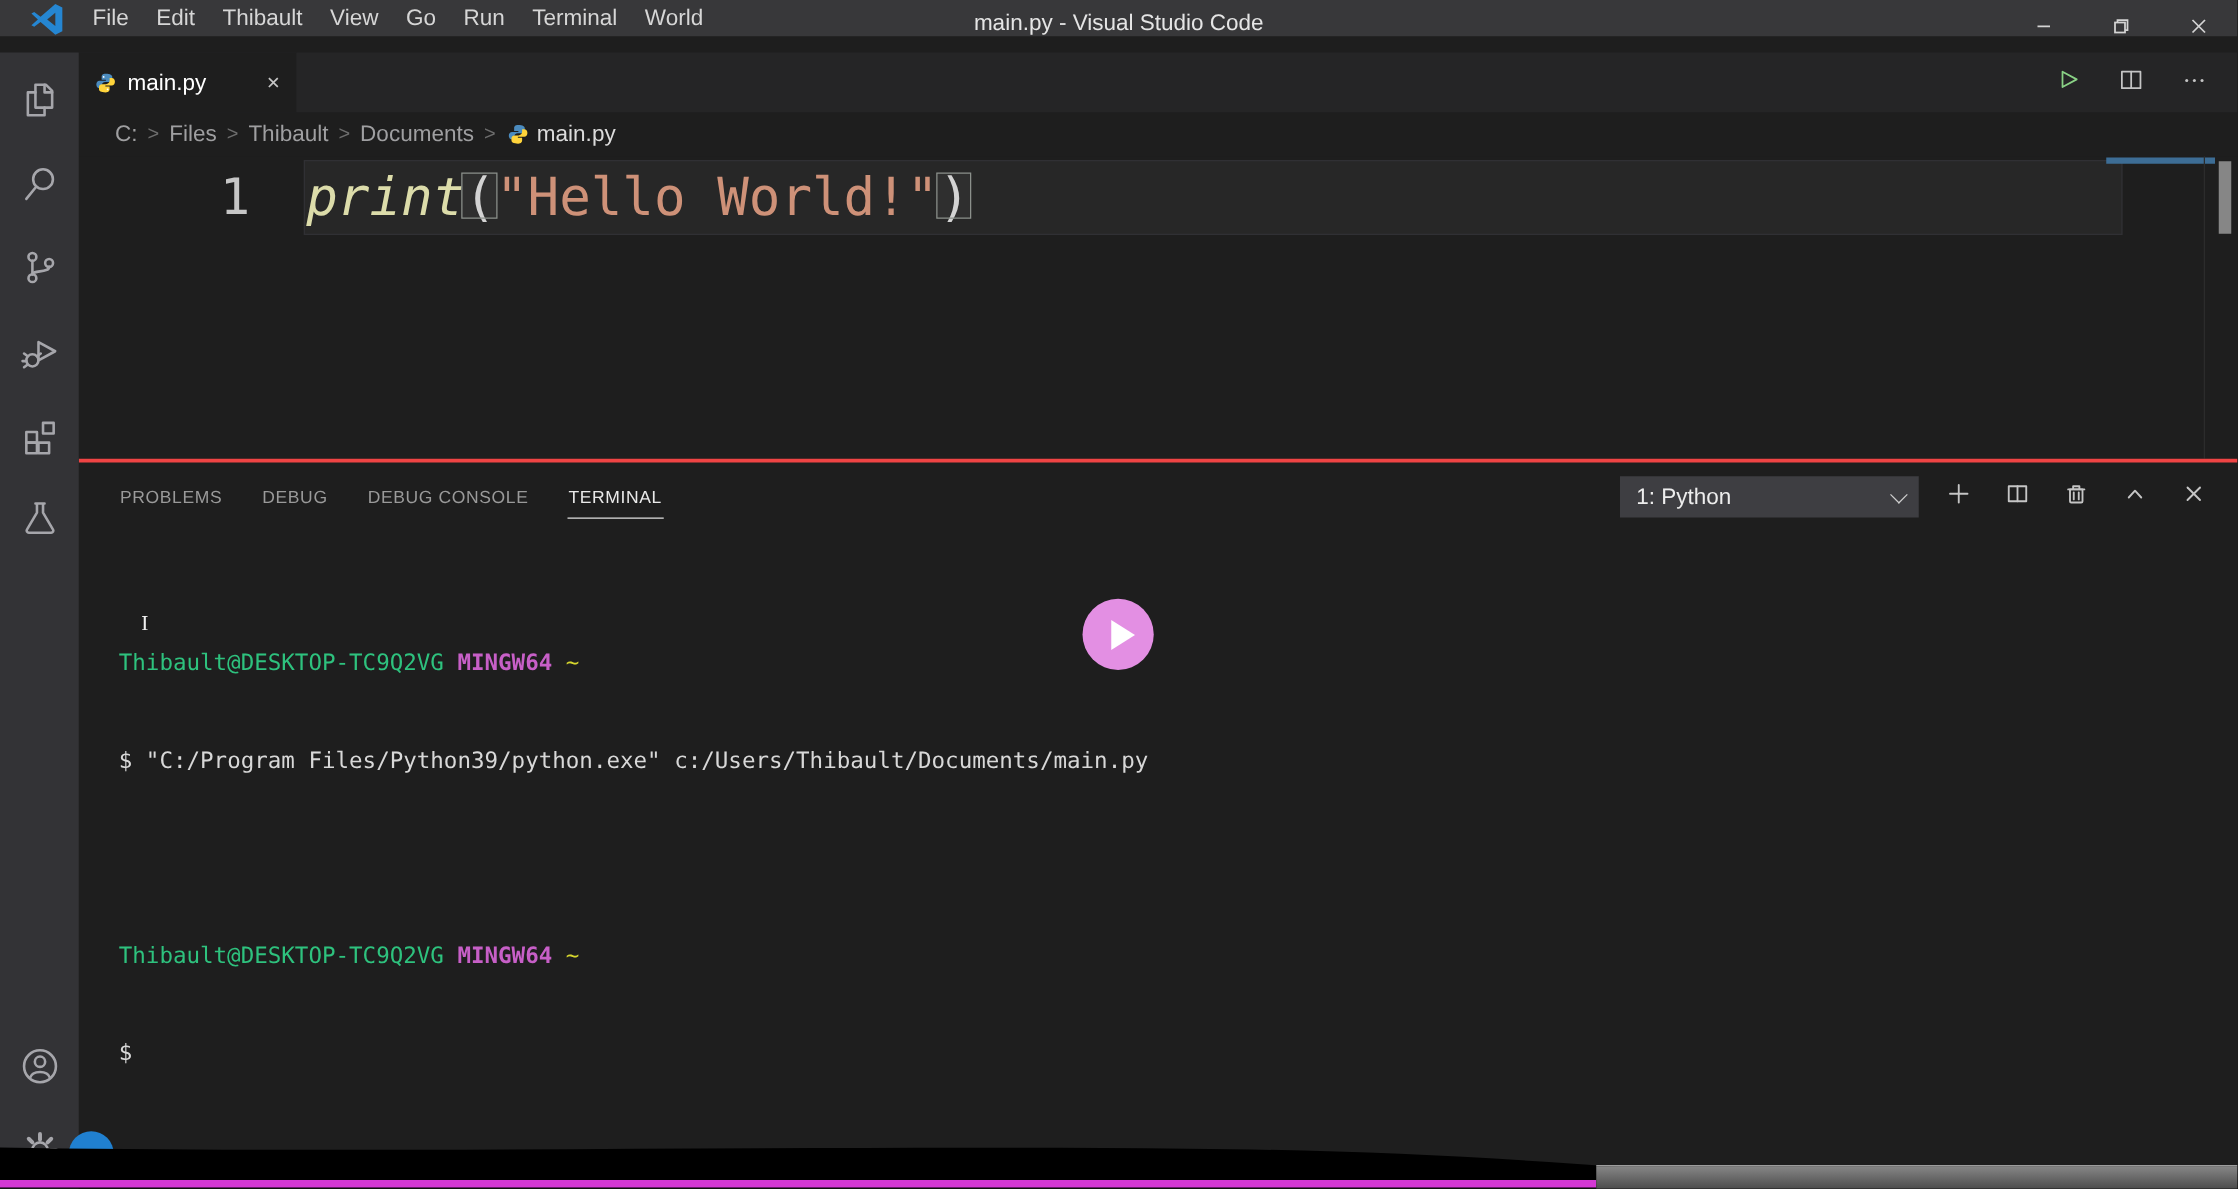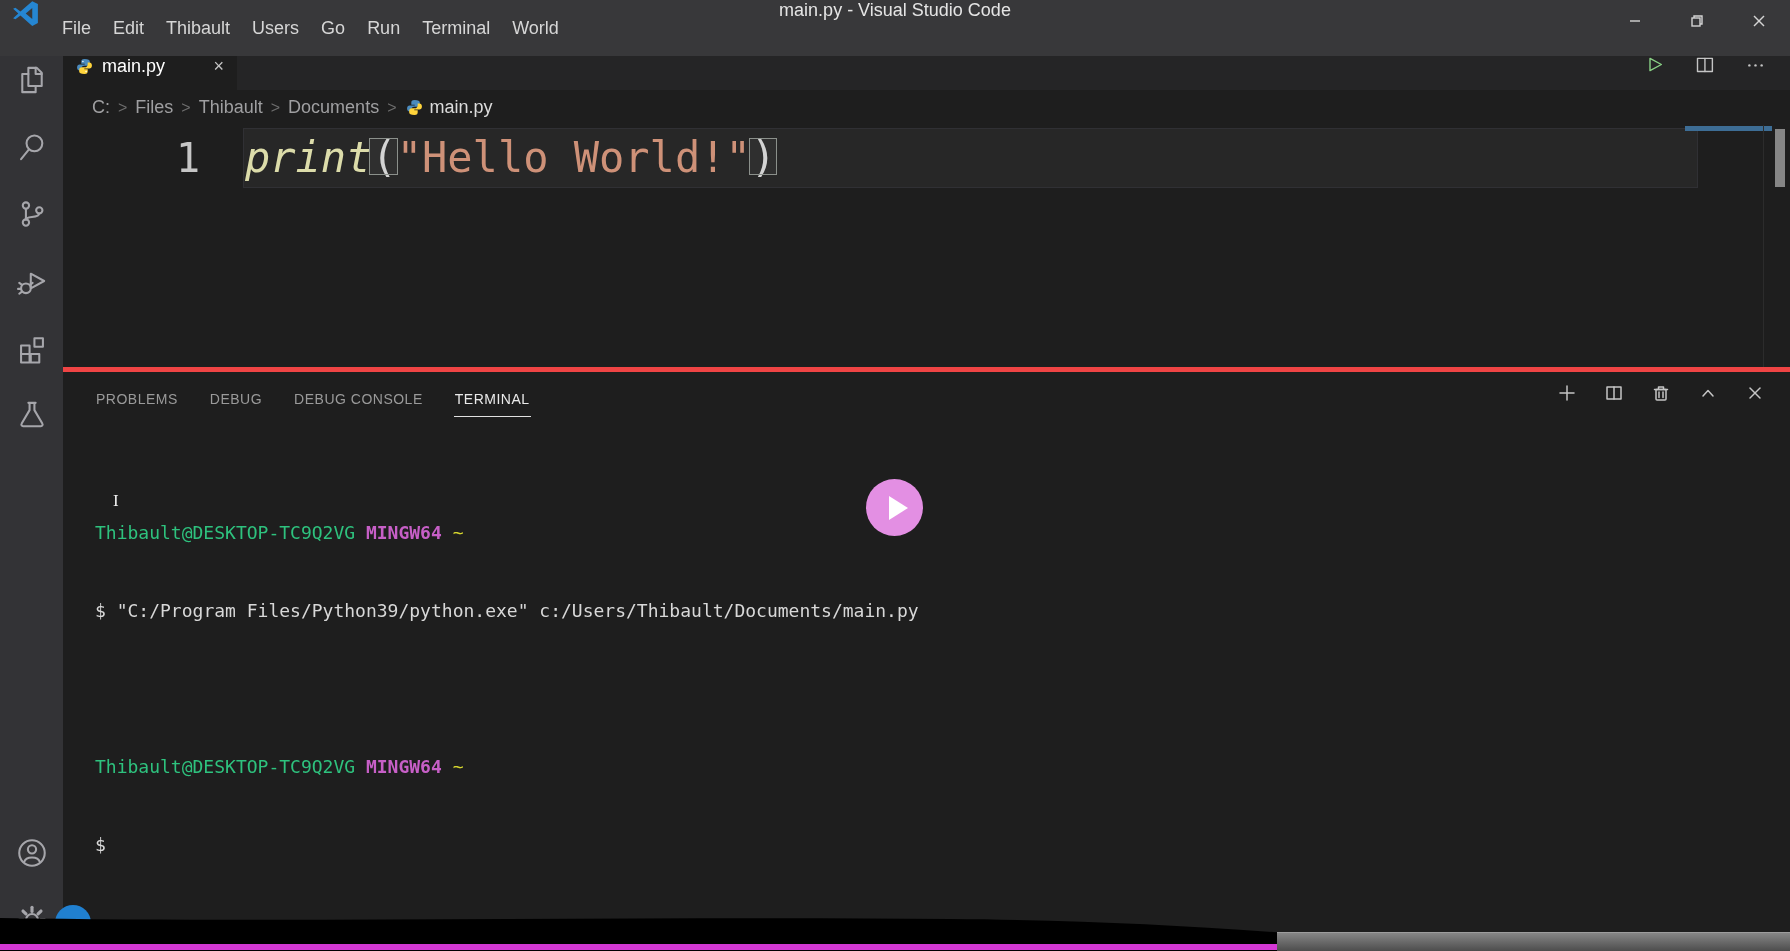--- a/index.html
+++ b/index.html
@@ -2,22 +2,22 @@
 <html style="--run-green: #89d185; --code-function: #dcdcaa; --code-string: #ce9178; --prompt-green: #2ec27e; --prompt-magenta: #c75fc7; --prompt-yellow: #d6d62e; --play-button-pink: #e38fe3; --progress-pink: #d438d4; --python-blue: #4b8bbe; --python-yellow: #ffd43b; --vscode-blue: #2586d2;"><head>
 <meta charset="utf-8">
 <style>
   * { box-sizing: border-box; margin: 0; padding: 0; }
   html,body { width:1790px; height:951px; overflow:hidden; }
   body {
     position:relative; background:#1e1e1e; color:#cccccc;
     font-family:"Liberation Sans", sans-serif;
   }
   
-  .titlebar { position:absolute; left:0; top:0; width:1790px; height:56px;
-    background:#38383a; display:flex; align-items:flex-start; z-index:5; }
+  .titlebar { position:absolute; left:0; top:0; width:1790px; height:29px;
+    background:#38383a; display:flex; align-items:flex-end; z-index:5;padding-left:12px; }
   .vscode-logo { width:27px; height:27px; margin-left:12px; flex:0 0 auto; }
   .menubar { display:flex; margin-left:12px; height:100%; align-items:center; }
   .menu-item { padding:0 11px; font-size:18px; color:#d6d6d6; height:100%;
     display:flex; align-items:center; cursor:default; }
   .window-title { position:absolute; left:50%; transform:translateX(-50%);
     font-size:18px; color:#e5e5e5; white-space:nowrap; }
   .win-controls { position:absolute; right:0; top:0; height:42px; display:flex; }
   .win-btn { width:62px; height:42px; display:flex; align-items:center; justify-content:center; }
   .win-btn svg { width:16px; height:16px; stroke:#d4d4d4; stroke-width:1.4; fill:none; }
 
@@ -69,21 +69,21 @@
   .tok-paren::after { content:""; position:absolute; left:-2px; right:-1px; top:5px; bottom:7px;
     border:1.5px solid #8b908b; background:rgba(200,200,200,0.05); }
   .minimap-line { position:absolute; left:1622px; top:1px; width:87px; height:5px;
     background:#3d6d95; }
   .editor-sep { position:absolute; left:1700px; top:0; bottom:0; width:1px; background:#2c2c2c; }
   .scroll-thumb { position:absolute; left:1712px; top:4px; width:10px; height:58px;
     background:rgba(190,190,190,0.65); }
 
   
   .panel { position:absolute; left:63px; top:367px; right:0; bottom:0;
-    background:#1e1e1e; border-top:5px solid #ef4444; }
+    background:#1e1e1e; border-top:3px solid #ef4444; }
   .panel-header { position:relative; height:56px; display:flex; align-items:center; padding-left:32px; }
   .panel-tab { margin-right:30px; font-size:14px; letter-spacing:.5px; color:#9a9a9a;
     padding:7px 1px 9px; cursor:pointer; }
   .panel-tab.active { color:#eaeaea; border-bottom:1.5px solid #e0e0e0; }
   .panel-controls { position:absolute; right:0; top:11px; display:flex; align-items:center;
     padding-right:25px; }
   .terminal-select { width:239px; height:33px; background:#3e3e42; display:flex; align-items:center;
     padding:0 13px; font-size:18px; color:#ededed; margin-right:22px; cursor:pointer; }
   .select-chevron { margin-left:auto; width:10px; height:10px; border-right:1.6px solid #cfcfcf;
     border-bottom:1.6px solid #cfcfcf; transform:rotate(45deg) translateY(-3px); }
@@ -122,21 +122,21 @@
 
 <div class="titlebar">
   <svg class="vscode-logo" viewBox="0 0 24 24">
     <polygon points="18,1 7.5,10.2 3,6.8 1,7.8 5.6,12 1,16.2 3,17.2 7.5,13.8 18,23 23,20.4 23,3.6" fill="#2586d2"></polygon>
     <polygon points="18,7.2 12.2,12 18,16.8" fill="#38383a"></polygon>
   </svg>
   <div class="menubar">
     <span class="menu-item">File</span>
     <span class="menu-item">Edit</span>
     <span class="menu-item">Thibault</span>
-    <span class="menu-item">Users</span>
+    <span class="menu-item">View</span>
     <span class="menu-item">Go</span>
     <span class="menu-item">Run</span>
     <span class="menu-item">Terminal</span>
     <span class="menu-item">World</span>
   </div>
   <span class="window-title">main.py - Visual Studio Code</span>
   <div class="win-controls">
     <div class="win-btn">
       <svg viewBox="0 0 16 16">
           <line x1="3" y1="8" x2="13" y2="8"></line>
@@ -284,20 +284,24 @@
   <div class="scroll-thumb"></div>
 </div>
 
 <div class="panel">
   <div class="panel-header">
     <span class="panel-tab">PROBLEMS</span>
     <span class="panel-tab">DEBUG</span>
     <span class="panel-tab">DEBUG CONSOLE</span>
     <span class="panel-tab active">TERMINAL</span>
     <div class="panel-controls">
+      <div class="terminal-select">
+        <span>1: Python</span>
+        <span class="select-chevron"></span>
+      </div>
       <div class="panel-icons">
         <span class="p-icon">
           <svg viewBox="0 0 20 20">
               <line x1="10" y1="3" x2="10" y2="17"></line>
               <line x1="3" y1="10" x2="17" y2="10"></line>
             </svg>
         </span>
         <span class="p-icon">
           <svg viewBox="0 0 20 20">
               <rect x="3" y="4" width="14" height="12"></rect>

